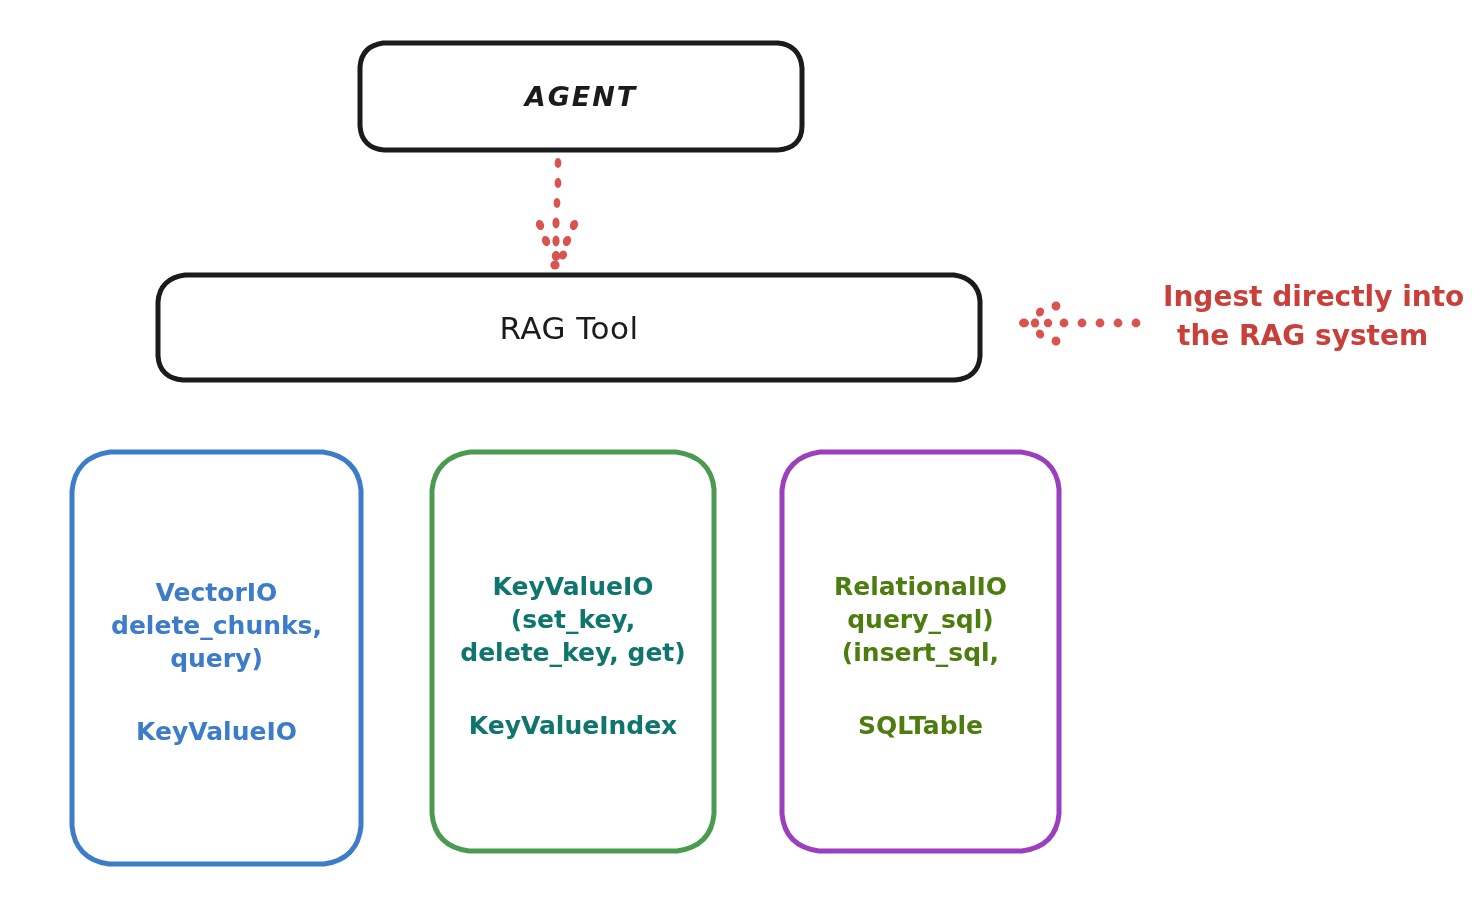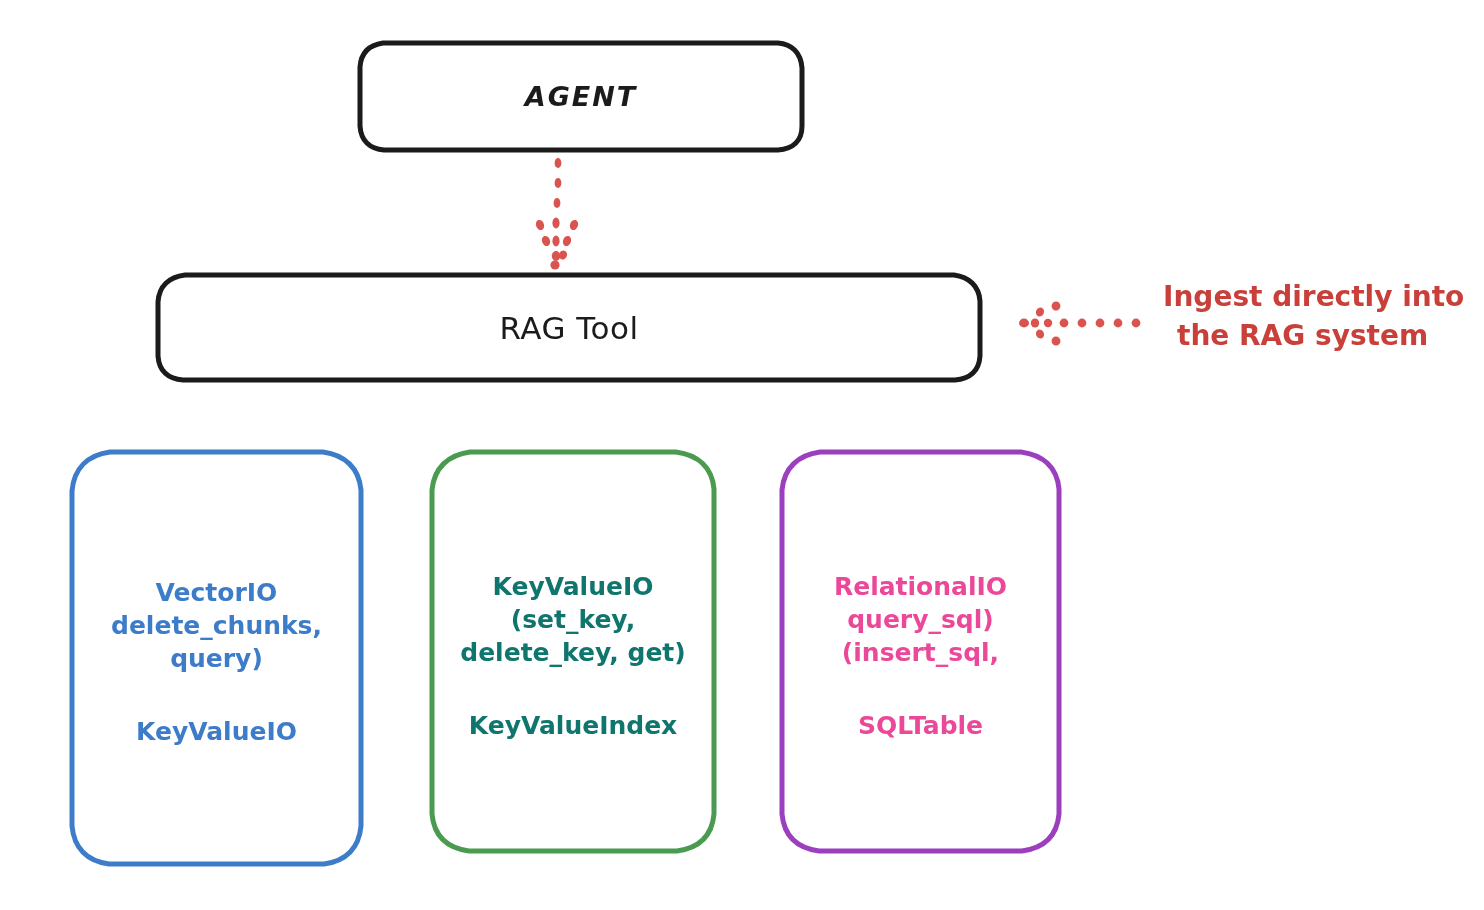--- a/index.html
+++ b/index.html
@@ -109,21 +109,21 @@
   #keyvalueio-node .api-sig,
   #keyvalueio-node .index-name { color: #0f766e; }
 
   #relationalio-node {
     left: 778px;
     top: 448px;
     width: 285px;
     height: 407px;
   }
   #relationalio-node .api-sig,
-  #relationalio-node .index-name { color: #ec4899; }
+  #relationalio-node .index-name { color: #4d7c0f; }
 
   
   .connector {
     position: absolute;
     overflow: visible;
     pointer-events: none;
   }
   #agent-to-rag-arrow {
     left: 500px;
     top: 155px;

